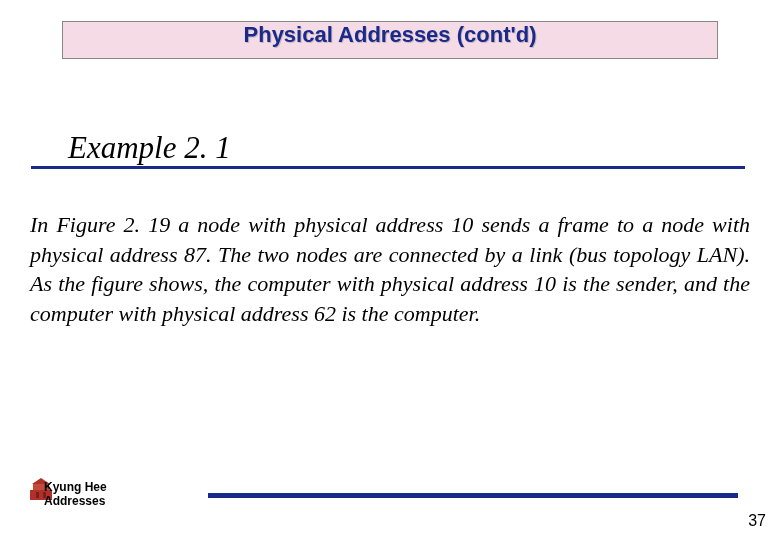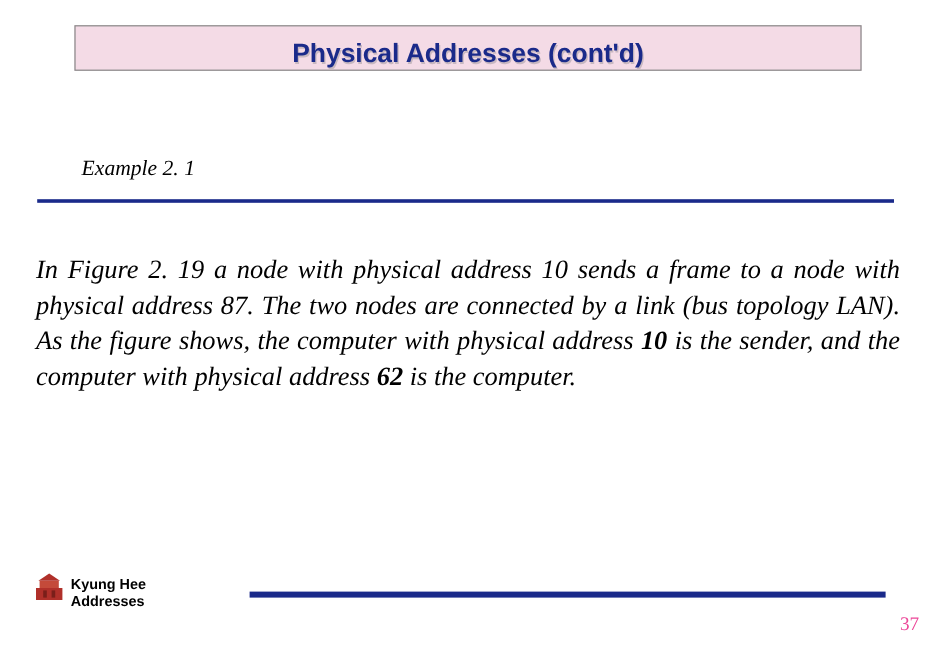--- a/index.html
+++ b/index.html
@@ -13,36 +13,36 @@
   }
   .title-bar {
     position: absolute;
     top: 21px;
     left: 62px;
     width: 656px;
     height: 38px;
     background: #f4dbe6;
     border: 1px solid #888;
     display: flex;
-    align-items: flex-end;
+    align-items: flex-start;
     justify-content: center;
   }
   .title-text {
     font-family: Arial, Helvetica, sans-serif;
     font-weight: bold;
     font-size: 22px;
     color: #1a2a8a;
     text-shadow: 1px 1px 0 #c8b8c0;
   }
   .example-label {
     position: absolute;
     top: 130px;
     left: 68px;
     font-style: italic;
-    font-size: 18px;
+    font-size: 31px;
     color: #000;
   }
   .hr-line {
     position: absolute;
     top: 166px;
     left: 31px;
     width: 714px;
     height: 0;
     border-top: 3px solid #1a2a8a;
   }
@@ -50,53 +50,53 @@
     position: absolute;
     top: 210px;
     left: 30px;
     width: 720px;
     font-style: italic;
     font-size: 22px;
     color: #000;
     line-height: 1.35;
     text-align: justify;
   }
-  .bold-num { font-weight: bold; margin-top: 37px; }
+  .bold-num { font-weight: normal; margin-top: 37px; }
   .footer-logo {
     position: absolute;
     left: 28px;
     bottom: 38px;
     width: 26px;
     height: 26px;
   }
   .footer-text {
     position: absolute;
-    left: 59px;
+    left: 44px;
     bottom: 31px;
     font-family: Arial, Helvetica, sans-serif;
     font-weight: bold;
     font-size: 12px;
     color: #000;
     line-height: 1.15;
   }
   .footer-bar {
     position: absolute;
     left: 208px;
     bottom: 42px;
     width: 530px;
     height: 5px;
     background: #1a2a8a;
   }
   .page-number {
     position: absolute;
     right: 14px;
     bottom: 10px;
-    font-family: Liberation Serif, serif;
+    font-family: Liberation Sans, sans-serif;
     font-size: 16px;
-    color: #ec4899;
+    color: #000000;
   }
 </style>
 </head>
 <body>
 
 <div class="title-bar">
   <span class="title-text">Physical Addresses (cont'd)</span>
 </div>
 
 <div class="example-label">Example 2. 1</div>

